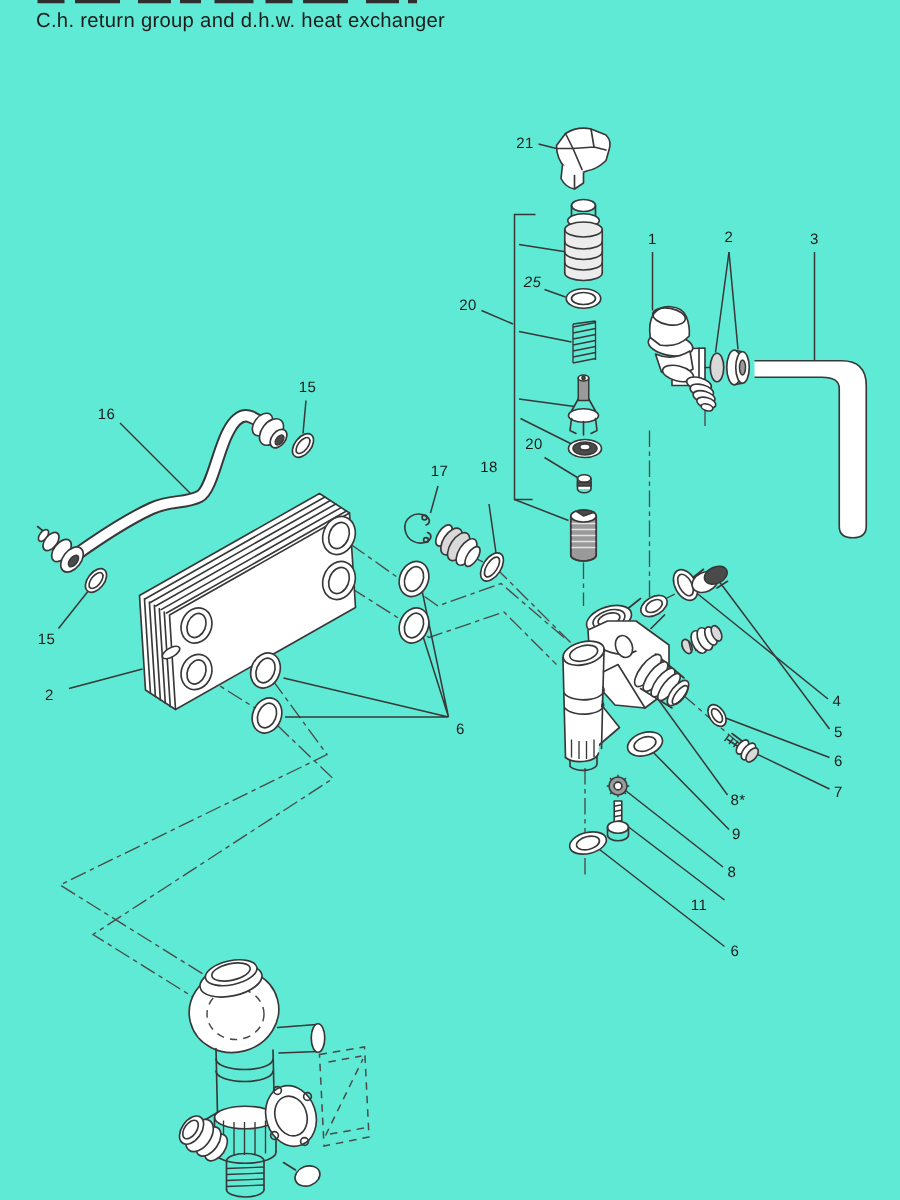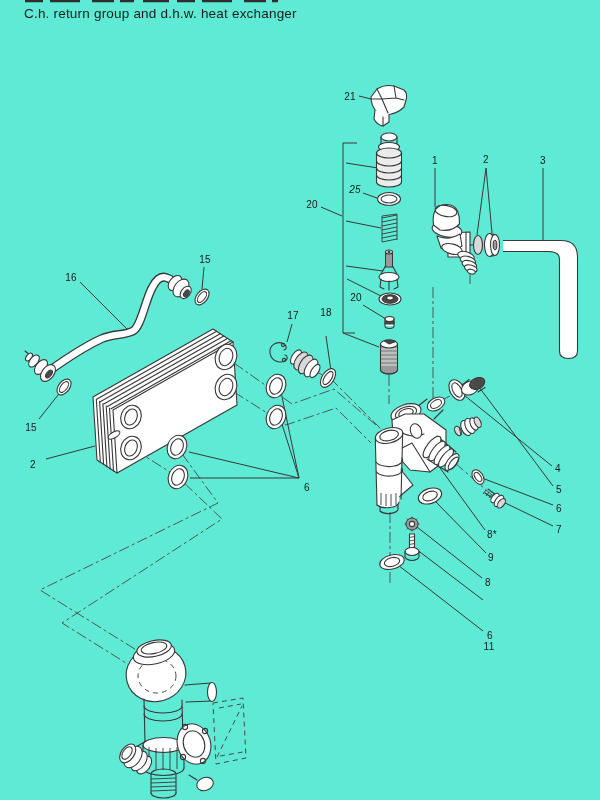--- a/index.html
+++ b/index.html
@@ -370,16 +370,16 @@
       <div class="callout" style="left: 356px; top: 297px;">20</div>
       <div class="callout" style="left: 33px; top: 464px;">2</div>
       <div class="callout" style="left: 307px; top: 487px;">6</div>
       <div class="callout" style="left: 558px; top: 468px;">4</div>
       <div class="callout" style="left: 559px; top: 489px;">5</div>
       <div class="callout" style="left: 559px; top: 508px;">6</div>
       <div class="callout" style="left: 559px; top: 529px;">7</div>
       <div class="callout" style="left: 492px; top: 534px;">8*</div>
       <div class="callout" style="left: 491px; top: 557px;">9</div>
       <div class="callout" style="left: 488px; top: 582px;">8</div>
-      <div class="callout" style="left: 489px; top: 604px; margin-top: 42px;">11</div>
+      <div class="callout" style="left: 466px; top: 604px;">11</div>
       <div class="callout" style="left: 490px; top: 635px;">6</div>
     </div>
 </div>
 
 </body></html>

